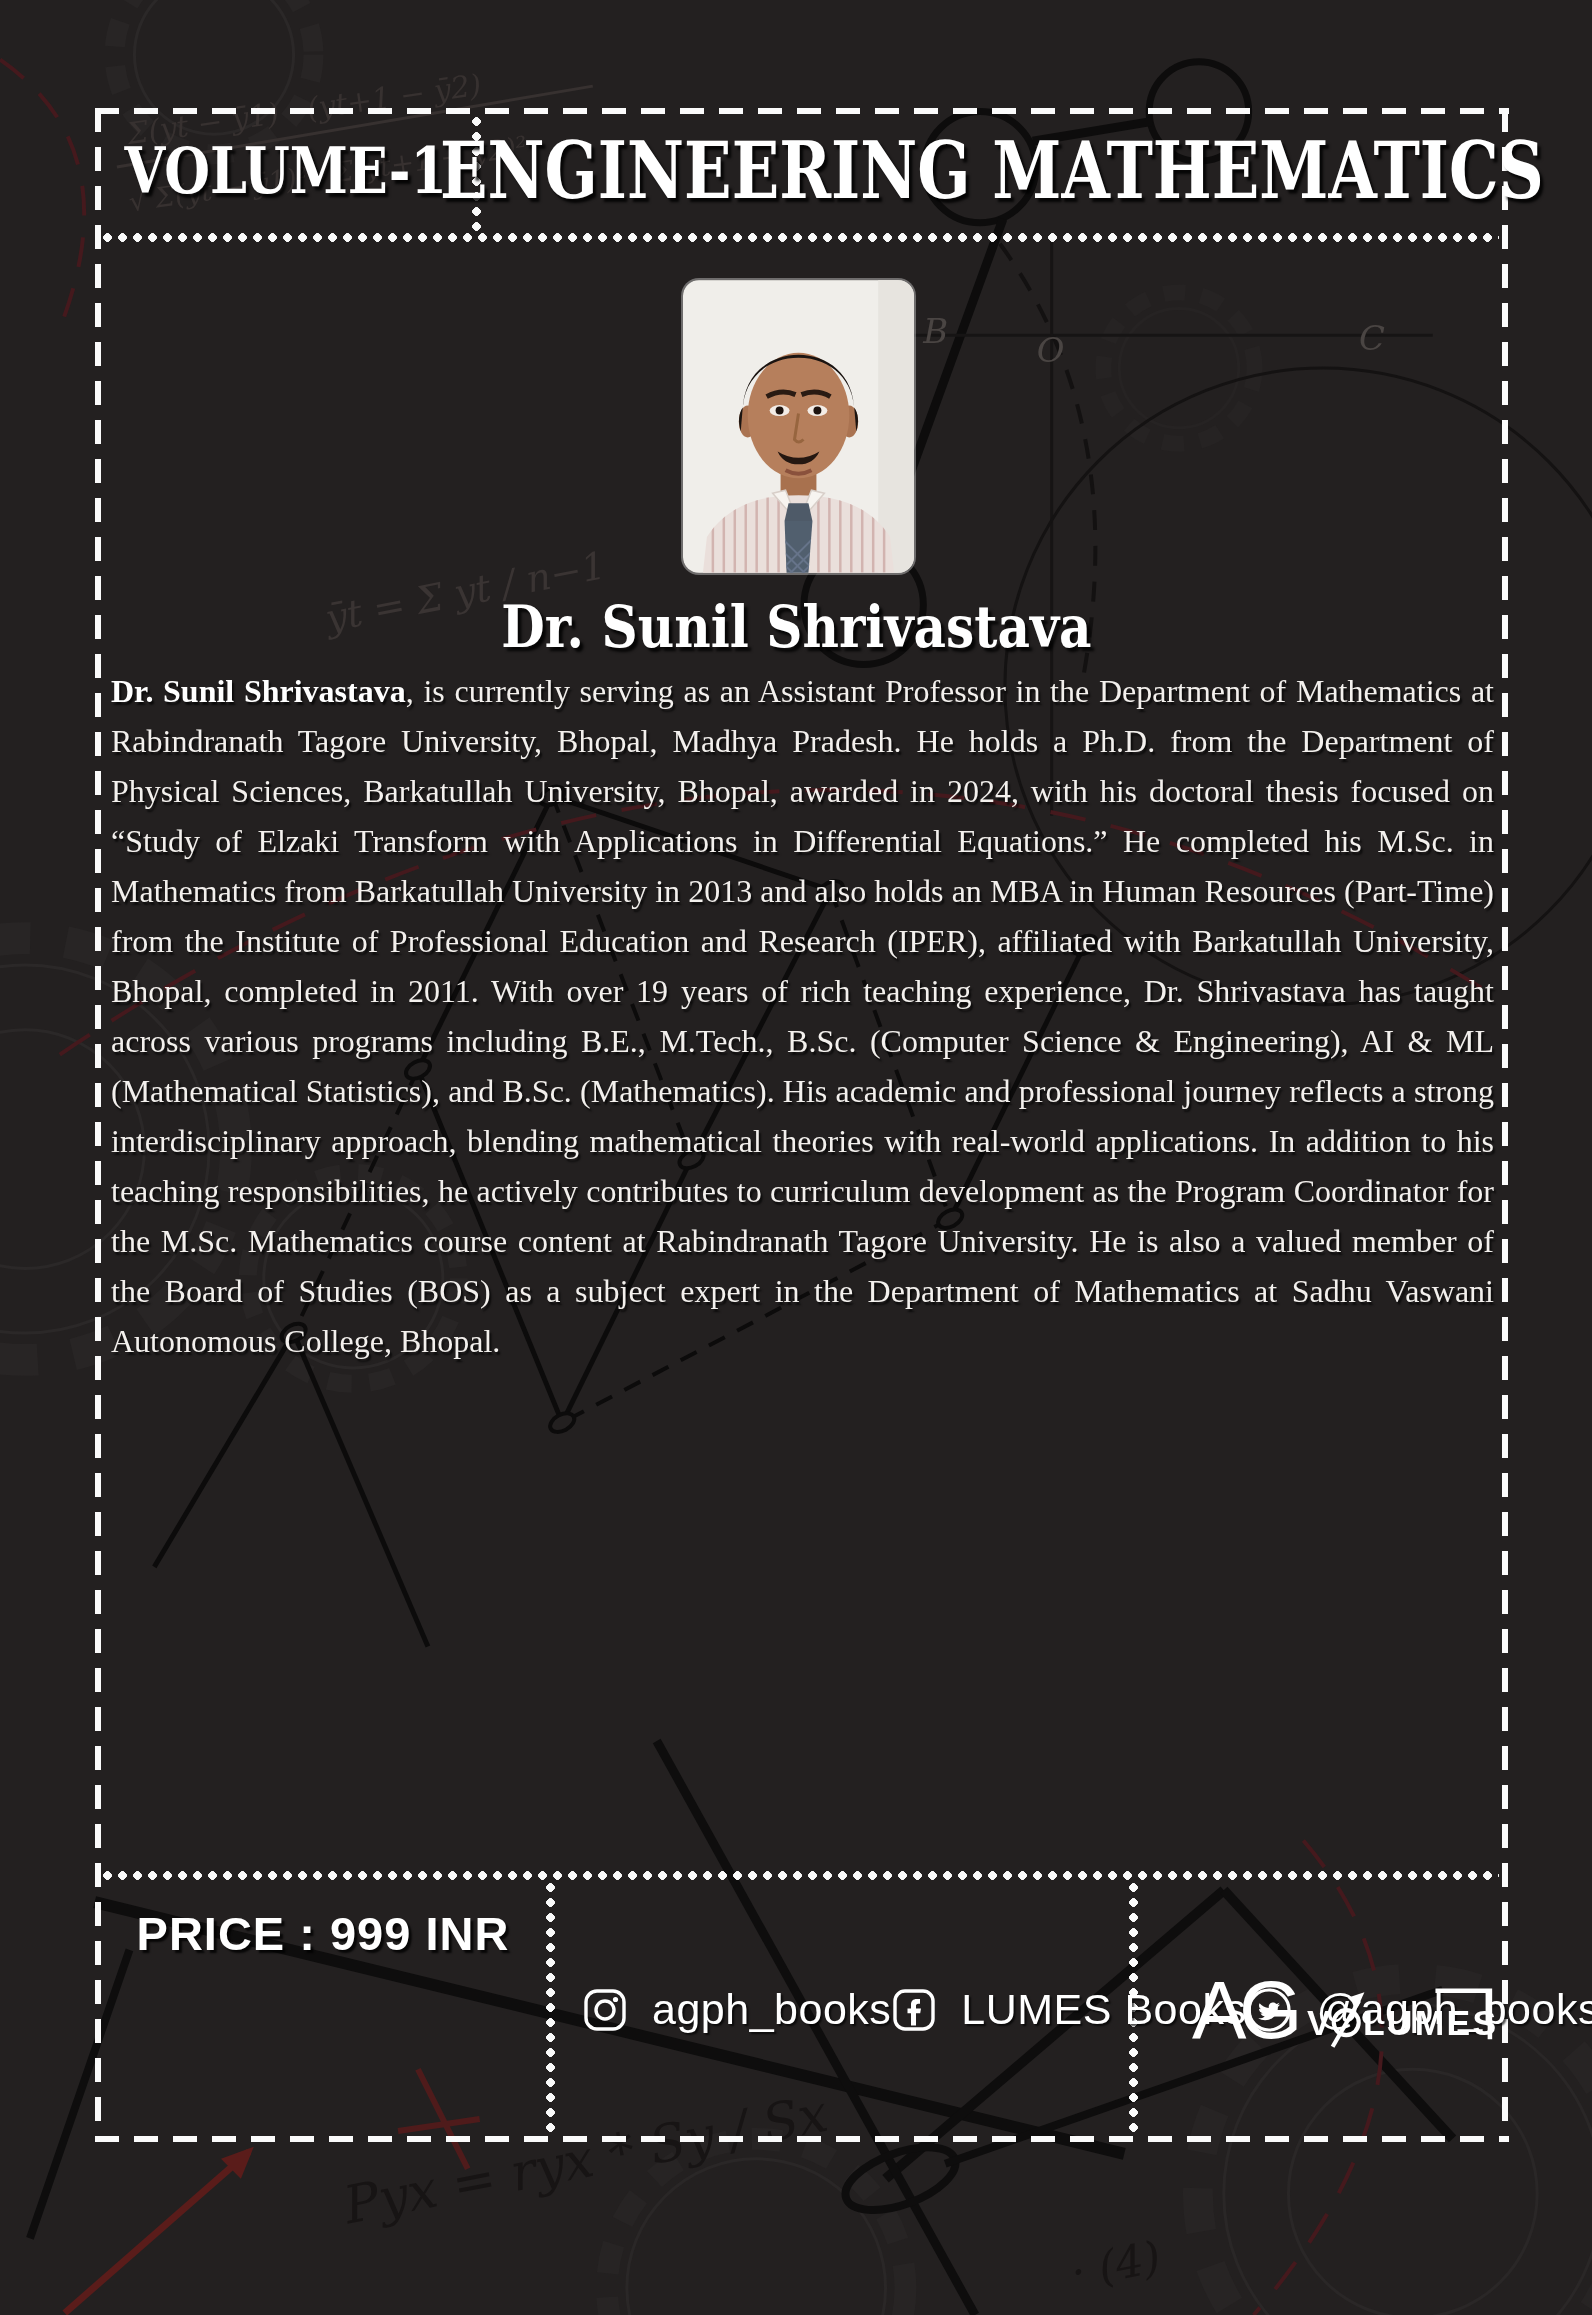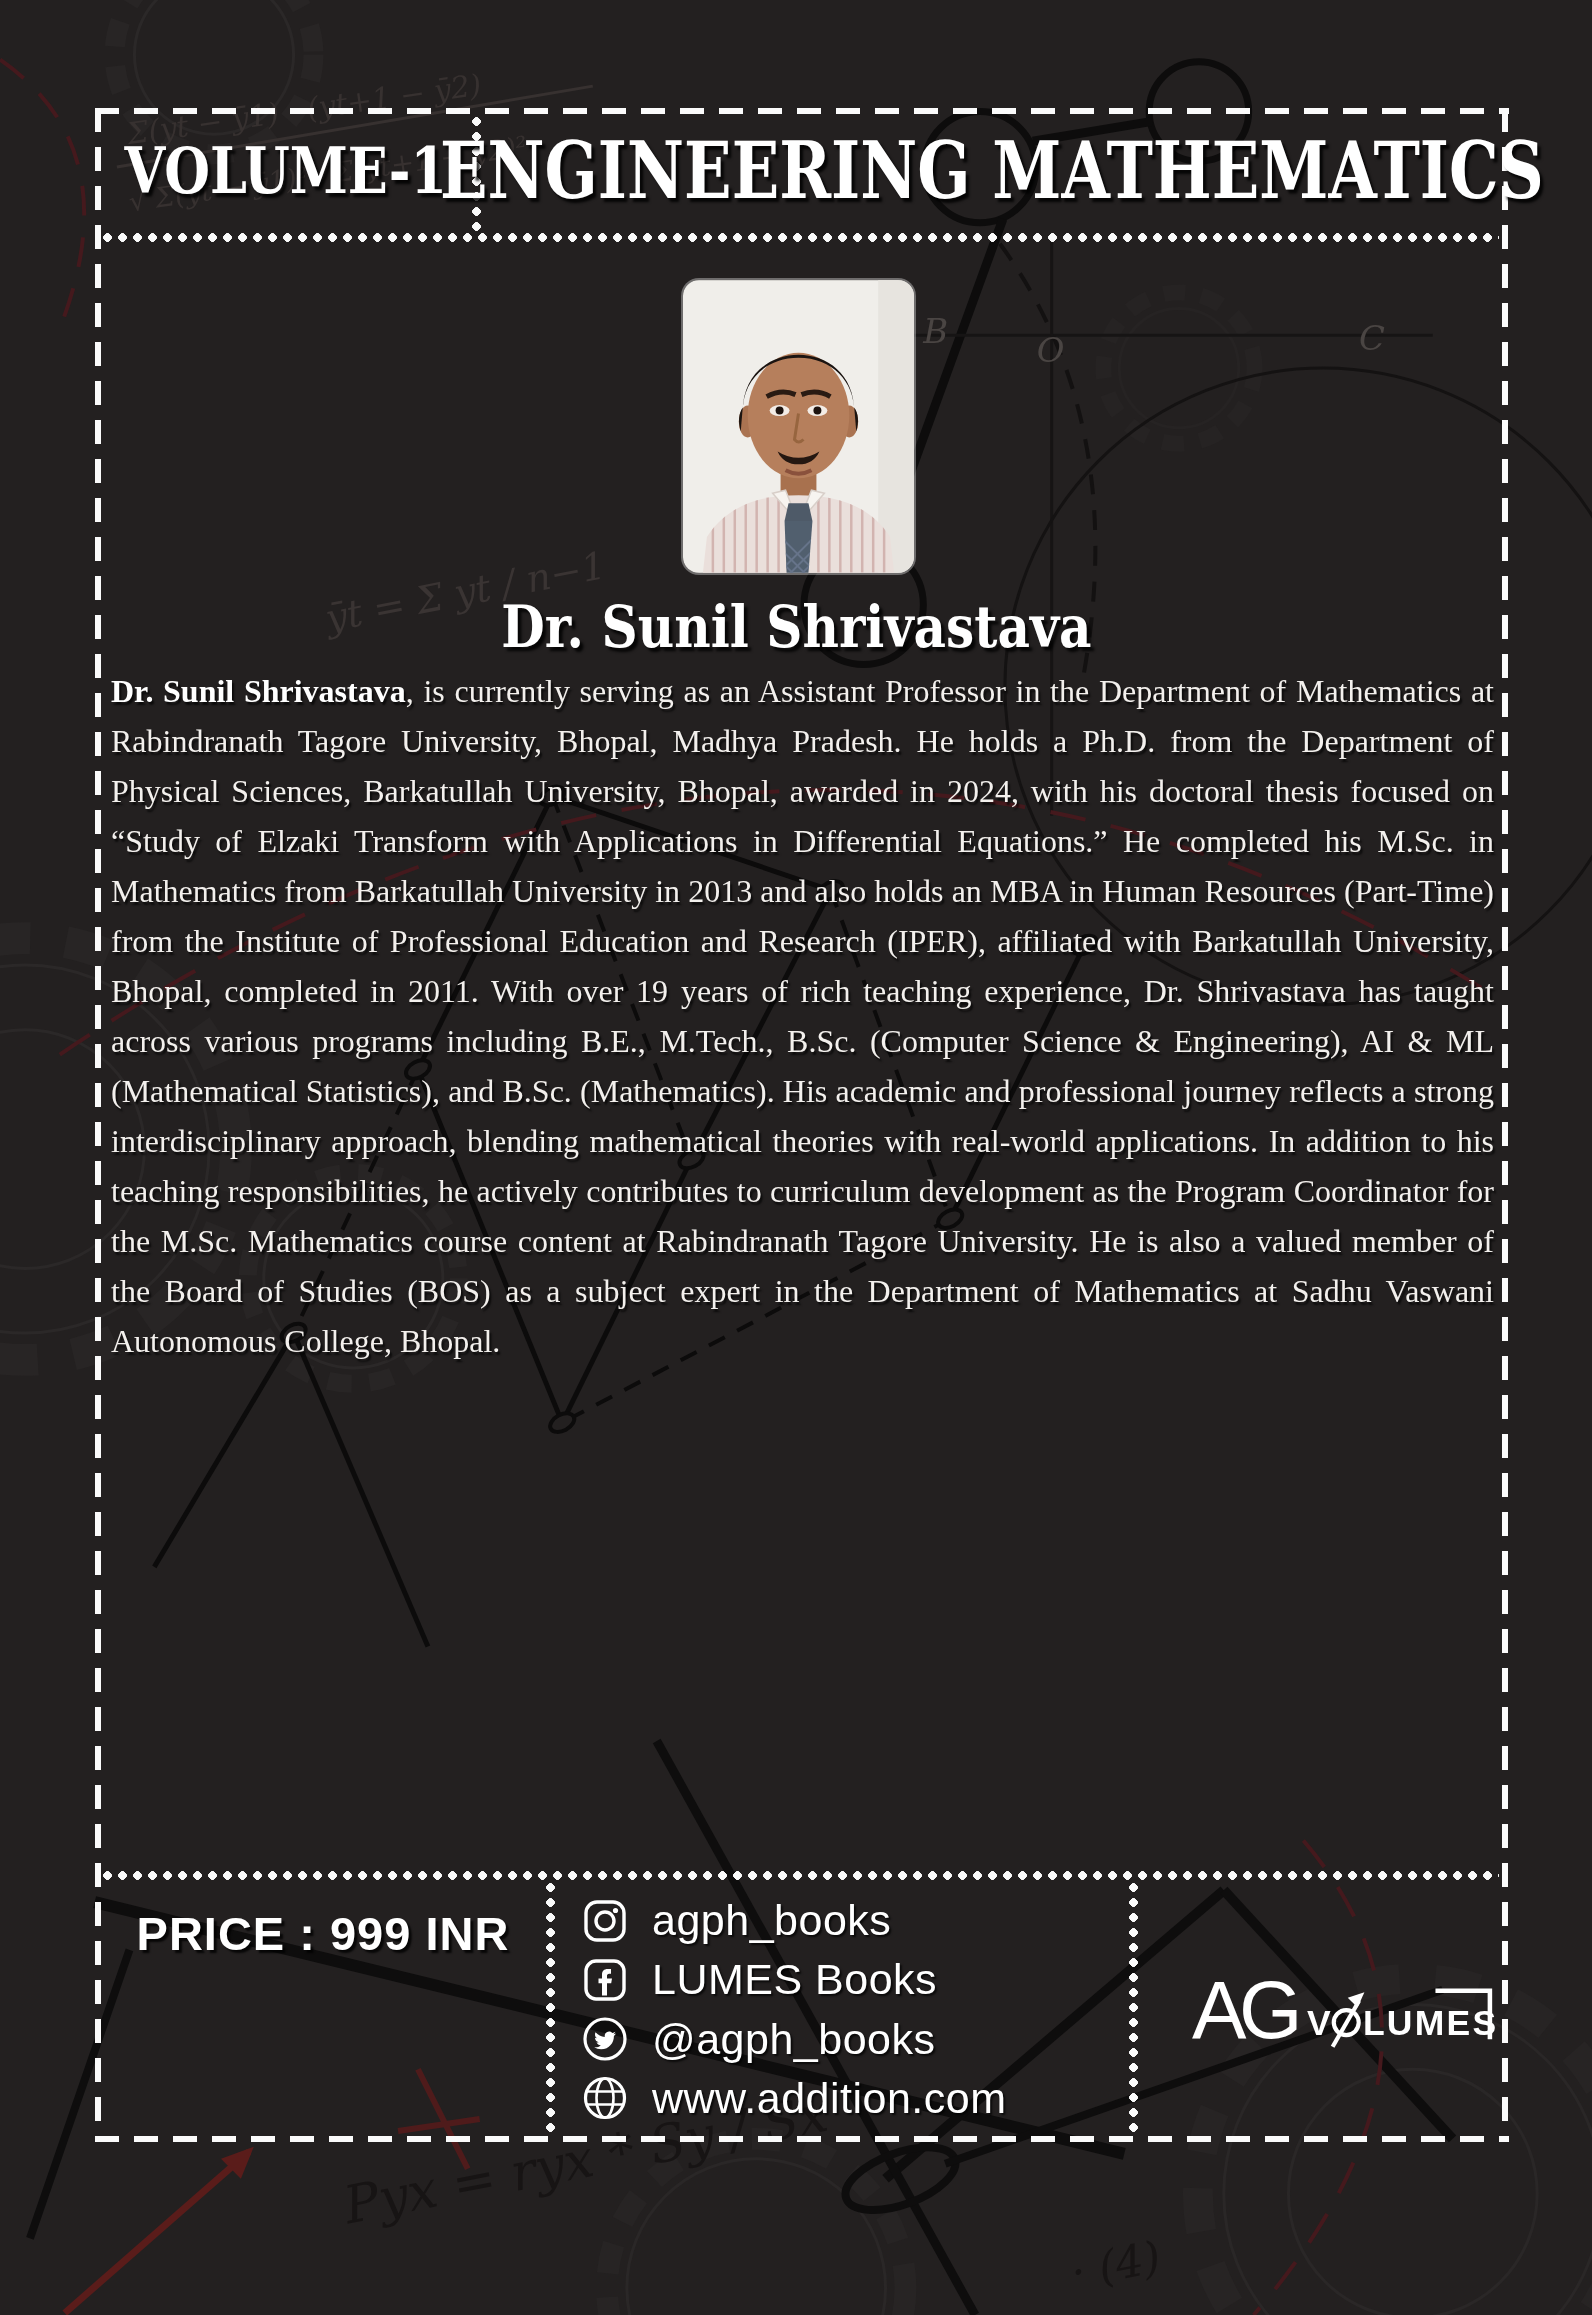--- a/index.html
+++ b/index.html
@@ -35,21 +35,21 @@
     text-shadow:2px 3px 2px rgba(0,0,0,0.7);margin:0;
   }
   #author-bio .lead{font-weight:bold;color:#ffffff;}
   #price-cell{left:100px;top:1880px;width:446px;height:119px;align-items:flex-start;padding-top:26px;box-sizing:border-box;text-align:right;}
   #price-cell span{
     font-family:"Liberation Sans",sans-serif;font-weight:bold;font-size:47px;letter-spacing:1px;
     color:#ffffff;text-shadow:3px 3px 2px rgba(0,0,0,0.8);white-space:nowrap;
   }
   #social-cell{
     position:absolute;left:546px;top:1880px;width:583px;height:257px;z-index:3;
-    display:flex;flex-direction:column;justify-content:space-between;
+    display:flex;flex-direction:row;justify-content:space-between;
     padding:16px 8px 14px 36px;box-sizing:border-box;
   }
   .social-row{display:flex;align-items:center;gap:24px;}
   .social-row svg{flex:0 0 auto;}
   .social-label{
     font-family:"Liberation Sans",sans-serif;font-size:43px;color:#ffffff;
     letter-spacing:0.5px;text-shadow:2px 2px 2px rgba(0,0,0,0.7);white-space:nowrap;
   }
   #logo-cell{left:1129px;top:1880px;width:373px;height:257px;justify-content:flex-end;}
   .icon{stroke:#ffffff;fill:none;}

